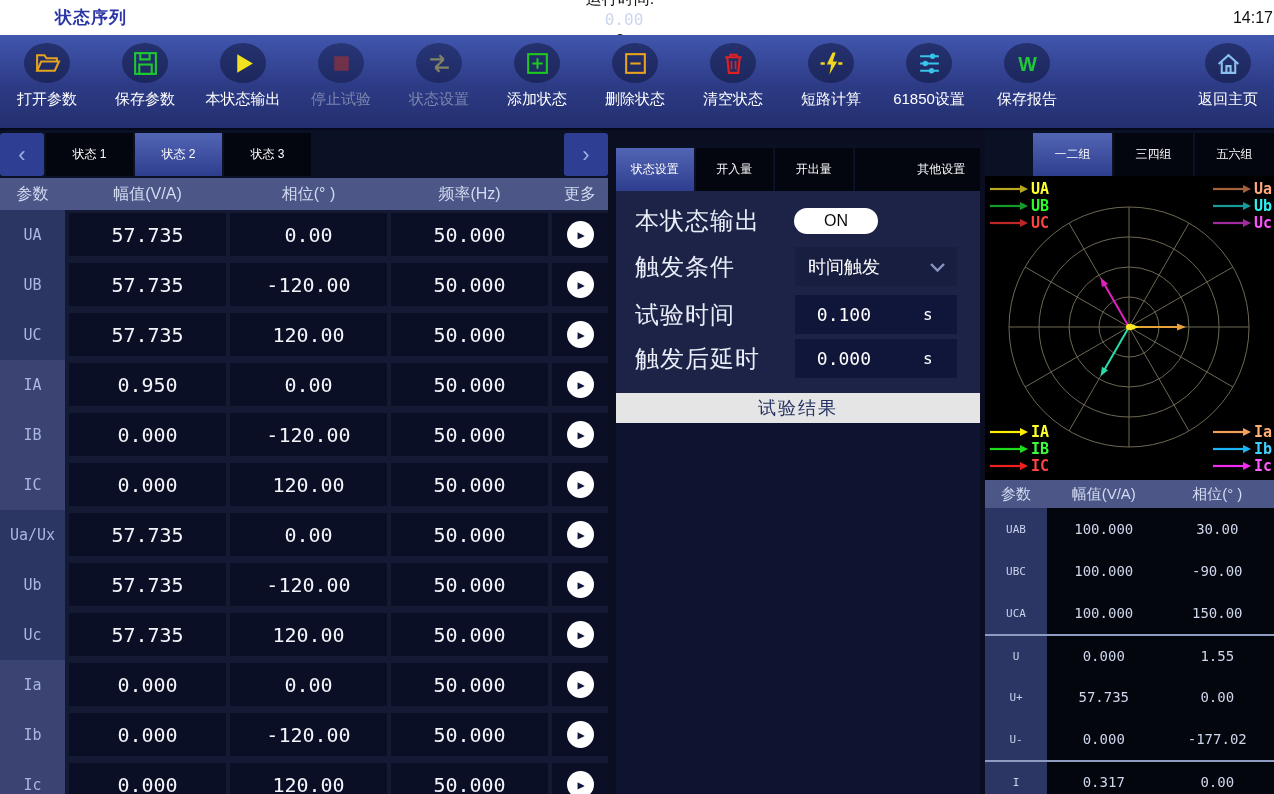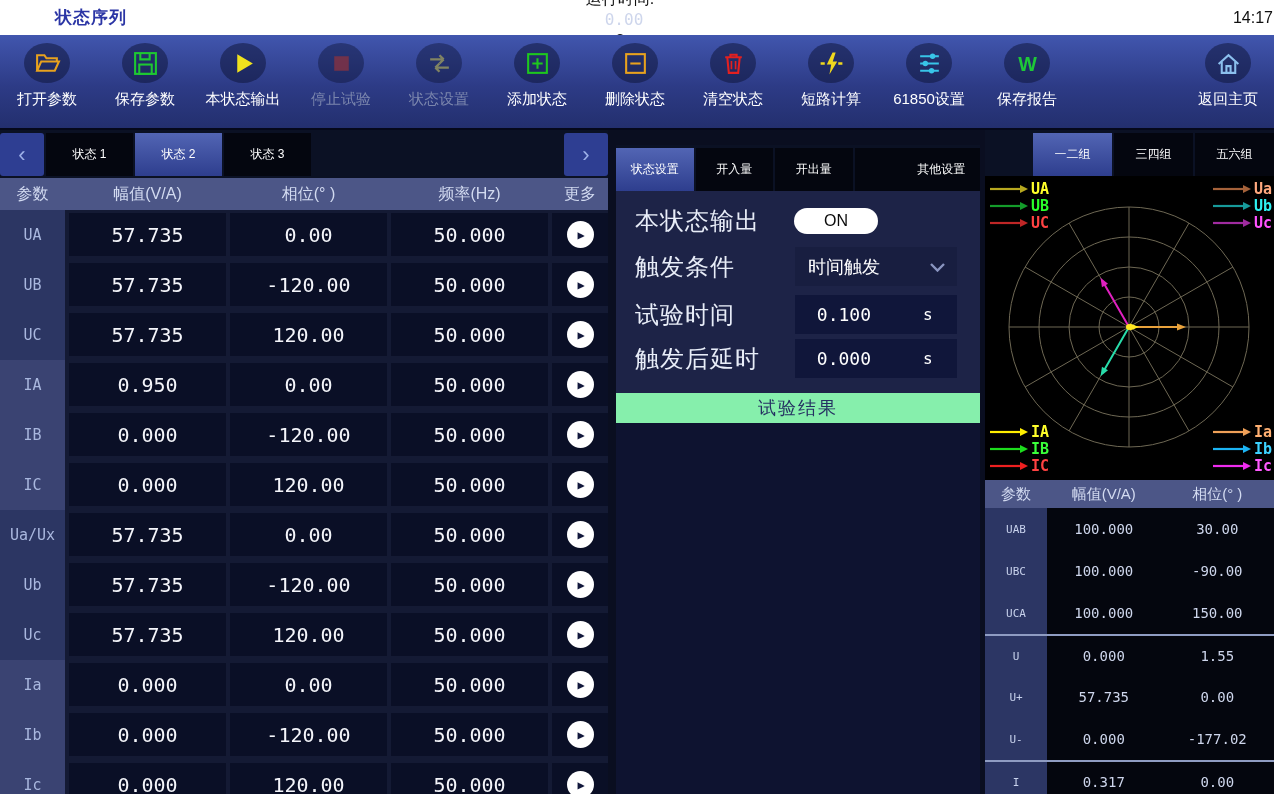--- a/index.html
+++ b/index.html
@@ -71,21 +71,21 @@
   .mp-label { font-size:24px; color:#e8edf8; letter-spacing:1px; }
   .pill { width:84px; height:26px; border-radius:13px; background:#ffffff; color:#0a0a0a;
     font-size:16px; display:flex; align-items:center; justify-content:center; margin-right:79px; cursor:pointer; }
   .dropdown { width:162px; height:39px; background:#181e40; position:relative; display:flex;
     align-items:center; padding-left:13px; font-size:18px; color:#ffffff; cursor:pointer; }
   .dd-chev { position:absolute; right:12px; top:16px; }
   .inputbox { width:162px; height:39px; background:#10163a; display:flex; align-items:center;
     font-family:"DejaVu Sans Mono",monospace; font-size:18px; color:#ffffff; cursor:text; }
   .ib-val { flex:1; text-align:right; padding-right:52px; }
   .ib-unit { width:34px; font-size:16px; }
-  .mp-resultbar { height:30px; background:#86efac; color:#253162; font-size:18px; letter-spacing:2px;
+  .mp-resultbar { height:30px; background:#e5e5e5; color:#253162; font-size:18px; letter-spacing:2px;
     display:flex; align-items:center; justify-content:center; cursor:pointer; }
 
   
   .rp-tabs { height:46px;padding-left:48px; }
   .rp-tabs .tab { flex:1; margin-right:2px; }
   .rp-tabs .tab:last-child { margin-right:0; }
   .phasor { height:304px; background:#000000; position:relative; }
   .lg { position:absolute; }
   .lg.tl { top:4px; left:4px; }  .lg.tr { top:4px; right:2px; }
   .lg.bl { bottom:6px; left:4px; }  .lg.br { bottom:6px; right:2px; }

